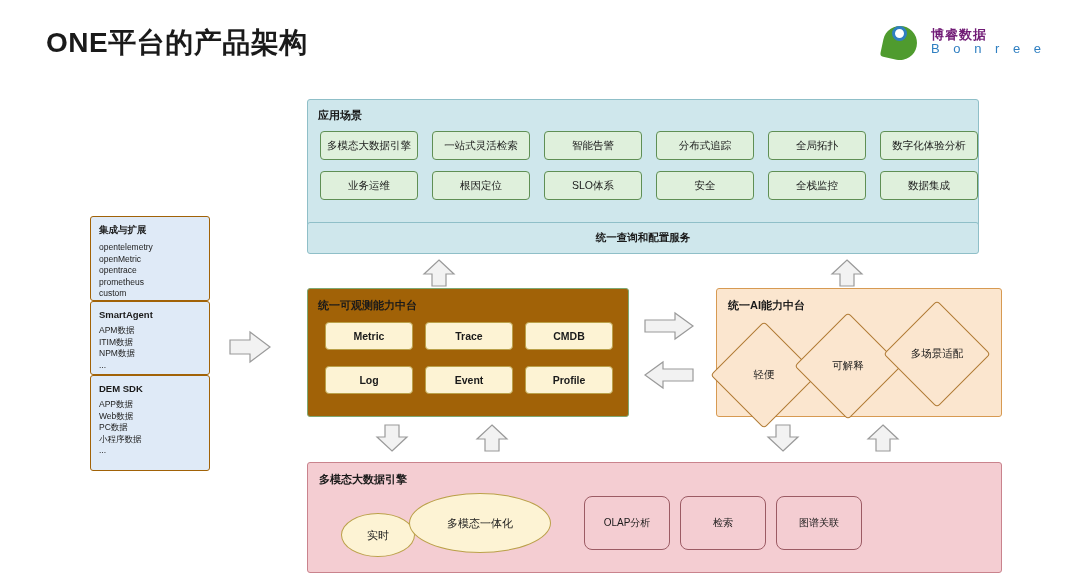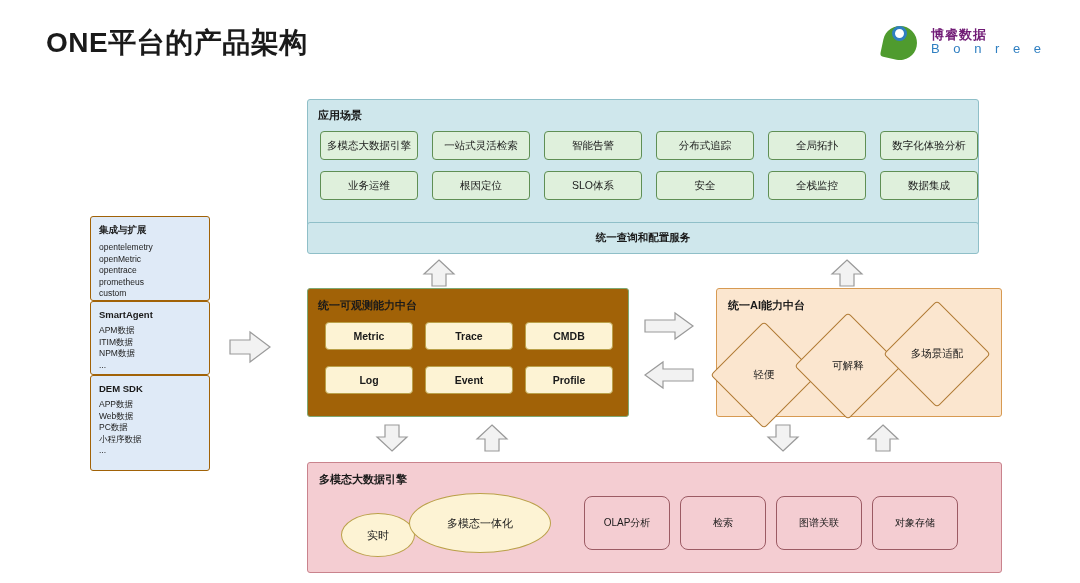--- a/index.html
+++ b/index.html
@@ -184,21 +184,20 @@
     </div>
 </div>
 
 <div class="box" id="engine">
   <div class="sect-title">多模态大数据引擎</div>
   <div class="cloud small" style="left:33px;top:50px;">实时</div>
   <div class="cloud big" style="left:101px;top:30px;">多模态一体化</div>
   <div class="pbox" style="left:276px;top:33px;">OLAP分析</div>
   <div class="pbox" style="left:372px;top:33px;">检索</div>
   <div class="pbox" style="left:468px;top:33px;">图谱关联</div>
-  <div class="pbox" style="left:564px;top:33px;">对象存储</div>
 </div>
 
 <svg class="arrow" style="left:228px;top:330px;" width="46" height="34">
   <polygon points="2,10 22,10 22,2 42,17 22,32 22,24 2,24" fill="#f2f2f2" stroke="#9a9a9a" stroke-width="1.2"></polygon>
 </svg>
 <svg class="arrow" style="left:422px;top:259px;" width="34" height="28">
   <polygon points="17,1 32,15 24,15 24,27 10,27 10,15 2,15" fill="#f2f2f2" stroke="#9a9a9a" stroke-width="1.2"></polygon>
 </svg>
 <svg class="arrow" style="left:830px;top:259px;" width="34" height="28">
   <polygon points="17,1 32,15 24,15 24,27 10,27 10,15 2,15" fill="#f2f2f2" stroke="#9a9a9a" stroke-width="1.2"></polygon>

